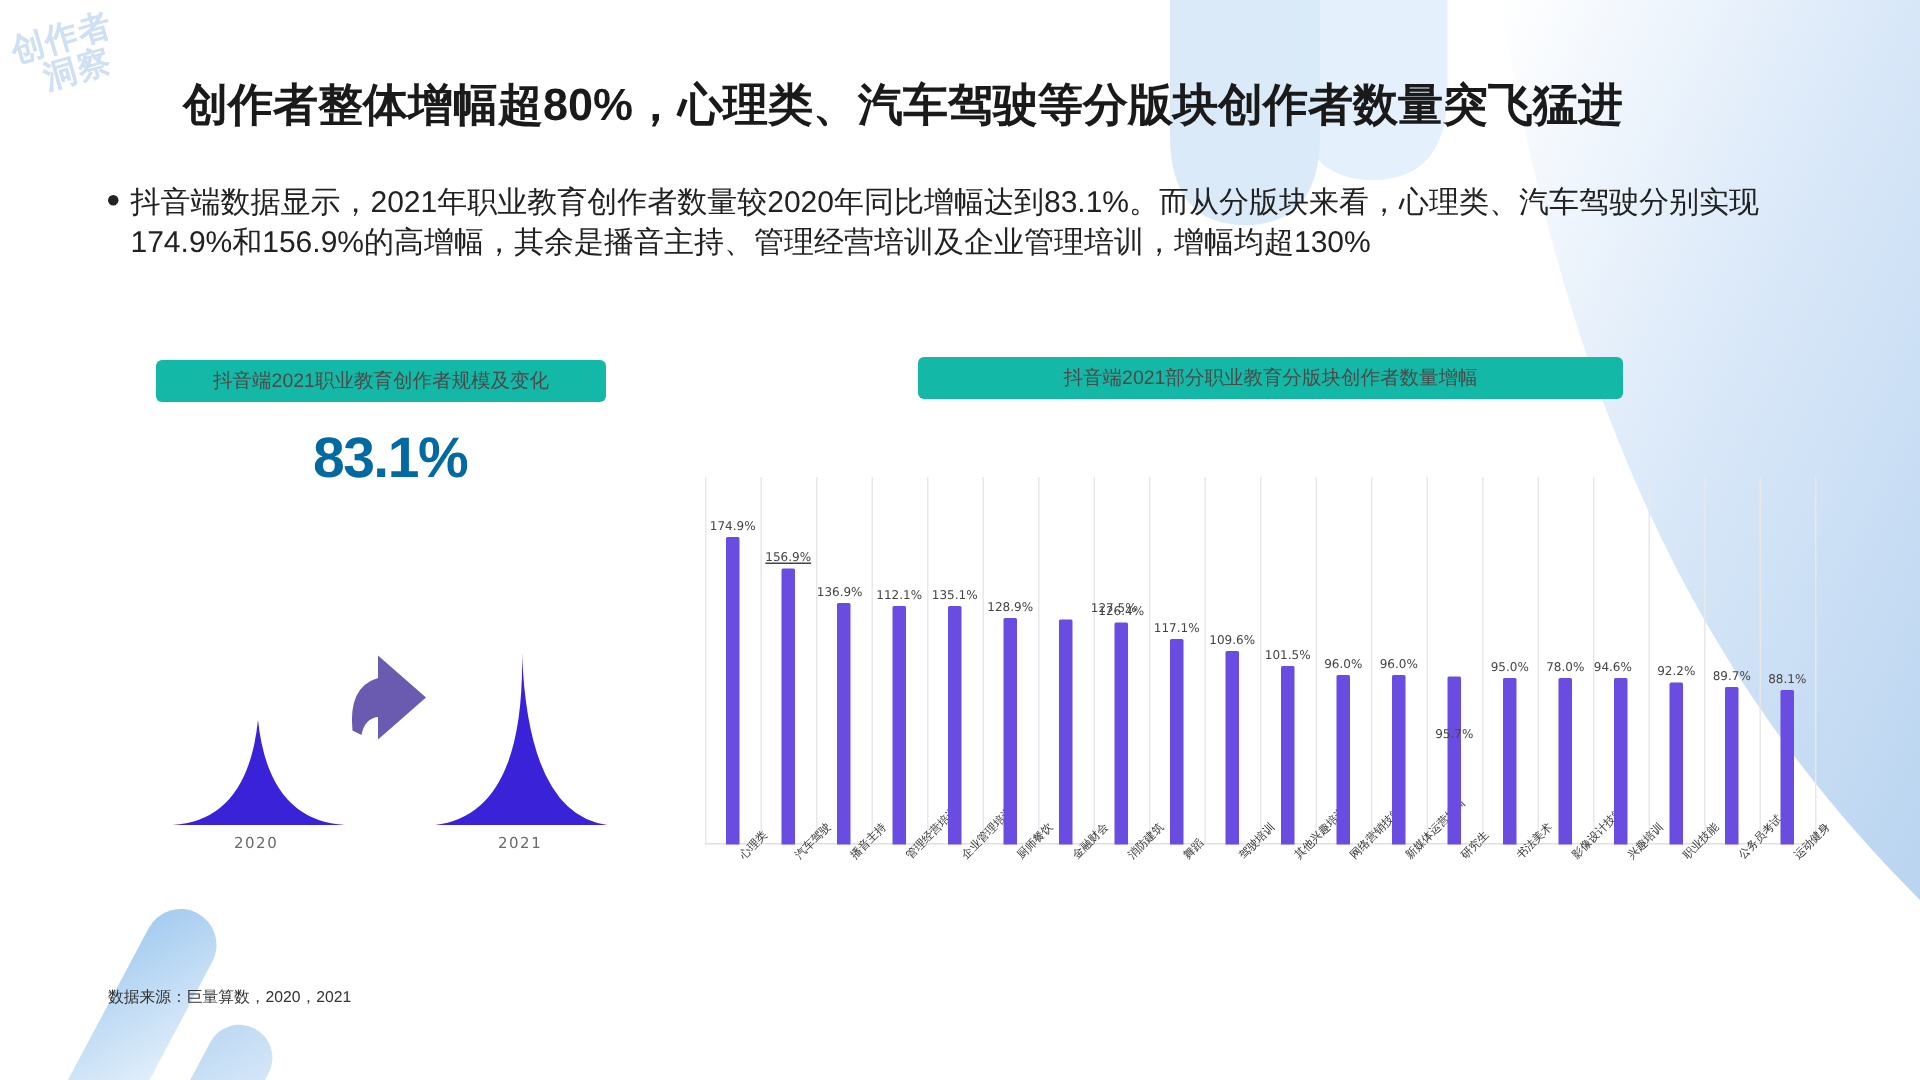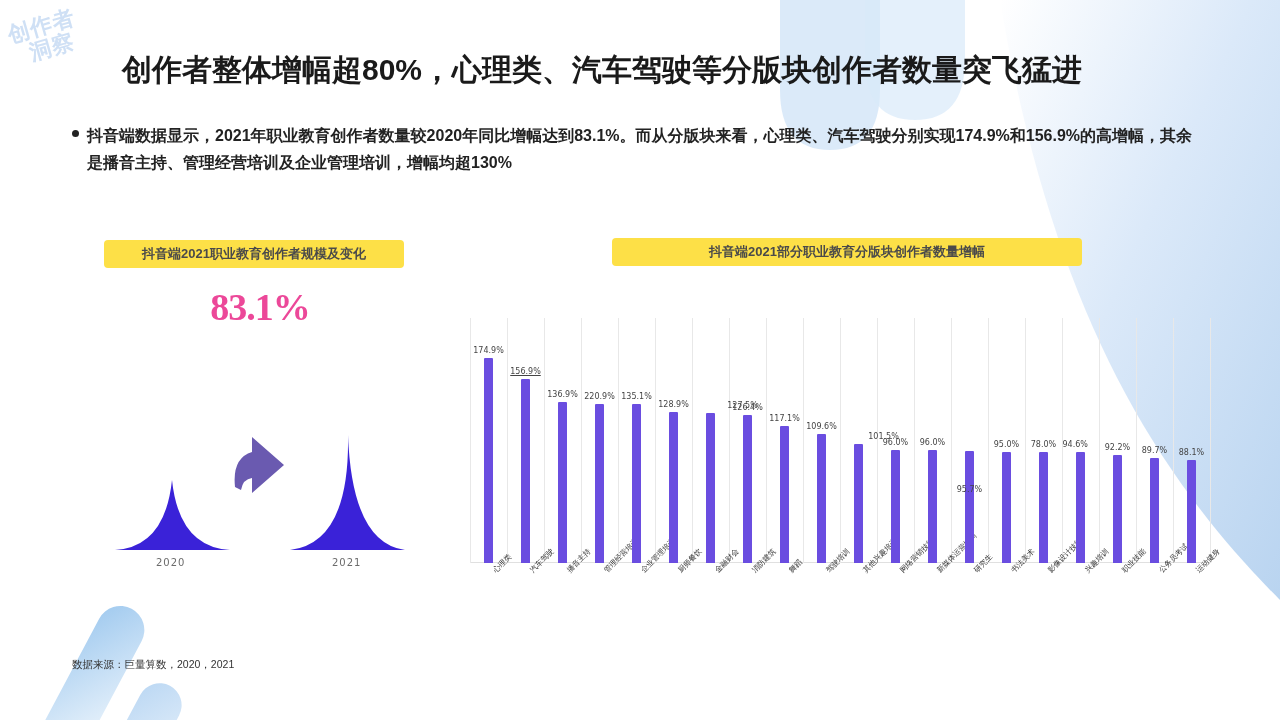--- a/index.html
+++ b/index.html
@@ -29,36 +29,36 @@
   
   .bullet-wrap{
     position:absolute;left:72px;top:122px;width:1130px;z-index:4;
     display:flex;gap:8px;align-items:flex-start;
   }
   .bullet-dot{
     width:7px;height:7px;border-radius:50%;background:#222;
     margin-top:8px;flex:0 0 auto;
   }
   .bullet-text{
-    font-size:16px;line-height:27px;color:#222;font-weight:bold;
+    font-size:20px;line-height:27px;color:#222;
   }
   
   .sec-head{
-    position:absolute;z-index:4;background:#fde047;border-radius:4px;
-    color:#4a4a4a;font-weight:bold;font-size:13px;
+    position:absolute;z-index:4;background:#14b8a6;border-radius:4px;
+    color:#4a4a4a;font-weight:normal;font-size:13px;
     display:flex;align-items:center;justify-content:center;
   }
   #head-left{left:104px;top:240px;width:300px;height:28px;}
   #head-right{left:612px;top:238px;width:470px;height:28px;}
   
   #left-panel{position:absolute;left:60px;top:275px;width:400px;height:300px;z-index:4;}
   .big-pct{
     position:absolute;left:0;right:0;top:10px;text-align:center;
-    font-size:38px;font-weight:bold;color:#ec4899;
-    font-family:Liberation Serif, serif;
+    font-size:38px;font-weight:bold;color:#0369a1;
+    font-family:Liberation Sans, sans-serif;
     letter-spacing:-1px;
   }
   .yearlab{
     position:absolute;font-size:10px;color:#6b6b6b;
     font-family:"DejaVu Sans",sans-serif;letter-spacing:1px;
   }
   
   #right-chart{position:absolute;left:470px;top:318px;width:740px;height:245px;z-index:4;}
   .plot{position:absolute;left:0;top:0;width:740px;height:245px;}
   .gridline{position:absolute;top:0;bottom:0;width:1px;background:#e8e8e8;}
@@ -167,45 +167,45 @@
       <div class="gridline" style="left: 666px;"></div>
       <div class="gridline" style="left: 703px;"></div>
       <div class="gridline" style="left: 740px;"></div>
       <div class="bar" style="left: 14px; height: 205.277px; background: rgb(106, 77, 224);"></div>
       <div class="bar-val" style="left: 0.5px; width: 36px; top: 27.7226px;">174.9%</div>
       <div class="cat" style="left: 20.5px; top: 250px;">心理类</div>
       <div class="bar" style="left: 51px; height: 184.151px; background: rgb(106, 77, 224);"></div>
       <div class="bar-val" style="left: 37.5px; width: 36px; top: 48.8489px; text-decoration: underline;">156.9%</div>
       <div class="cat" style="left: 57.5px; top: 250px;">汽车驾驶</div>
       <div class="bar" style="left: 88px; height: 160.677px; background: rgb(106, 77, 224);"></div>
-      <div class="bar-val" style="left: 74.5px; width: 36px; top: 72.3226px;">136.9%</div>
+      <div class="bar-val" style="left: 74.5px; width: 16px; top: 72.3226px;">136.9%</div>
       <div class="cat" style="left: 94.5px; top: 250px;">播音主持</div>
       <div class="bar" style="left: 125px; height: 159.152px; background: rgb(106, 77, 224);"></div>
-      <div class="bar-val" style="left: 111.5px; width: 36px; top: 73.8484px;">220.9%</div>
+      <div class="bar-val" style="left: 111.5px; width: 36px; top: 73.8484px;">112.1%</div>
       <div class="cat" style="left: 131.5px; top: 250px;">管理经营培训</div>
       <div class="bar" style="left: 162px; height: 158.565px; background: rgb(106, 77, 224);"></div>
       <div class="bar-val" style="left: 148.5px; width: 36px; top: 74.4353px;">135.1%</div>
       <div class="cat" style="left: 168.5px; top: 250px;">企业管理培训</div>
       <div class="bar" style="left: 199px; height: 151.288px; background: rgb(106, 77, 224);"></div>
       <div class="bar-val" style="left: 185.5px; width: 36px; top: 81.7121px;">128.9%</div>
       <div class="cat" style="left: 205.5px; top: 250px;">厨师餐饮</div>
       <div class="bar" style="left: 236px; height: 149.645px; background: rgb(106, 77, 224);"></div>
       <div class="bar-val" style="left: 222.5px; width: 36px; top: 83.3553px; padding-left: 32px;">127.5%</div>
       <div class="cat" style="left: 242.5px; top: 250px;">金融财会</div>
       <div class="bar" style="left: 273px; height: 148.354px; background: rgb(106, 77, 224);"></div>
       <div class="bar-val" style="left: 259.5px; width: 36px; top: 84.6463px;">126.4%</div>
       <div class="cat" style="left: 279.5px; top: 250px;">消防建筑</div>
       <div class="bar" style="left: 310px; height: 137.438px; background: rgb(106, 77, 224);"></div>
       <div class="bar-val" style="left: 296.5px; width: 36px; top: 95.5616px;">117.1%</div>
       <div class="cat" style="left: 316.5px; top: 250px;">舞蹈</div>
       <div class="bar" style="left: 347px; height: 128.636px; background: rgb(106, 77, 224);"></div>
       <div class="bar-val" style="left: 333.5px; width: 36px; top: 104.364px;">109.6%</div>
       <div class="cat" style="left: 353.5px; top: 250px;">驾驶培训</div>
       <div class="bar" style="left: 384px; height: 119.129px; background: rgb(106, 77, 224);"></div>
-      <div class="bar-val" style="left: 370.5px; width: 36px; top: 113.871px; padding-left: 25px;">101.5%</div>
+      <div class="bar-val" style="left: 370.5px; width: 36px; top: 113.871px;">101.5%</div>
       <div class="cat" style="left: 390.5px; top: 250px;">其他兴趣培训</div>
       <div class="bar" style="left: 421px; height: 112.674px; background: rgb(106, 77, 224);"></div>
       <div class="bar-val" style="left: 407.5px; width: 36px; top: 120.326px;">96.0%</div>
       <div class="cat" style="left: 427.5px; top: 250px;">网络营销技能</div>
       <div class="bar" style="left: 458px; height: 112.674px; background: rgb(106, 77, 224);"></div>
       <div class="bar-val" style="left: 444.5px; width: 36px; top: 120.326px;">96.0%</div>
       <div class="cat" style="left: 464.5px; top: 250px;">新媒体运营培训</div>
       <div class="bar" style="left: 495px; height: 112.322px; background: rgb(106, 77, 224);"></div>
       <div class="bar-val" style="left: 481.5px; width: 36px; top: 120.678px; margin-top: 46px;">95.7%</div>
       <div class="cat" style="left: 501.5px; top: 250px;">研究生</div>

